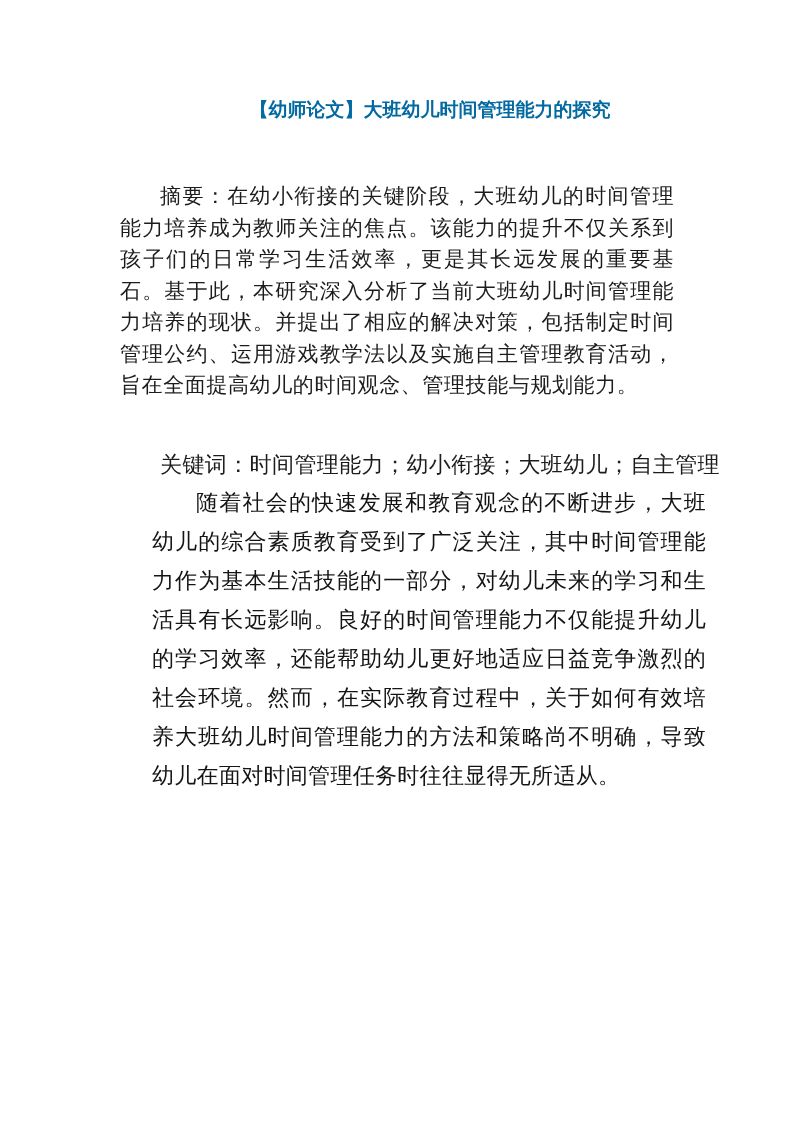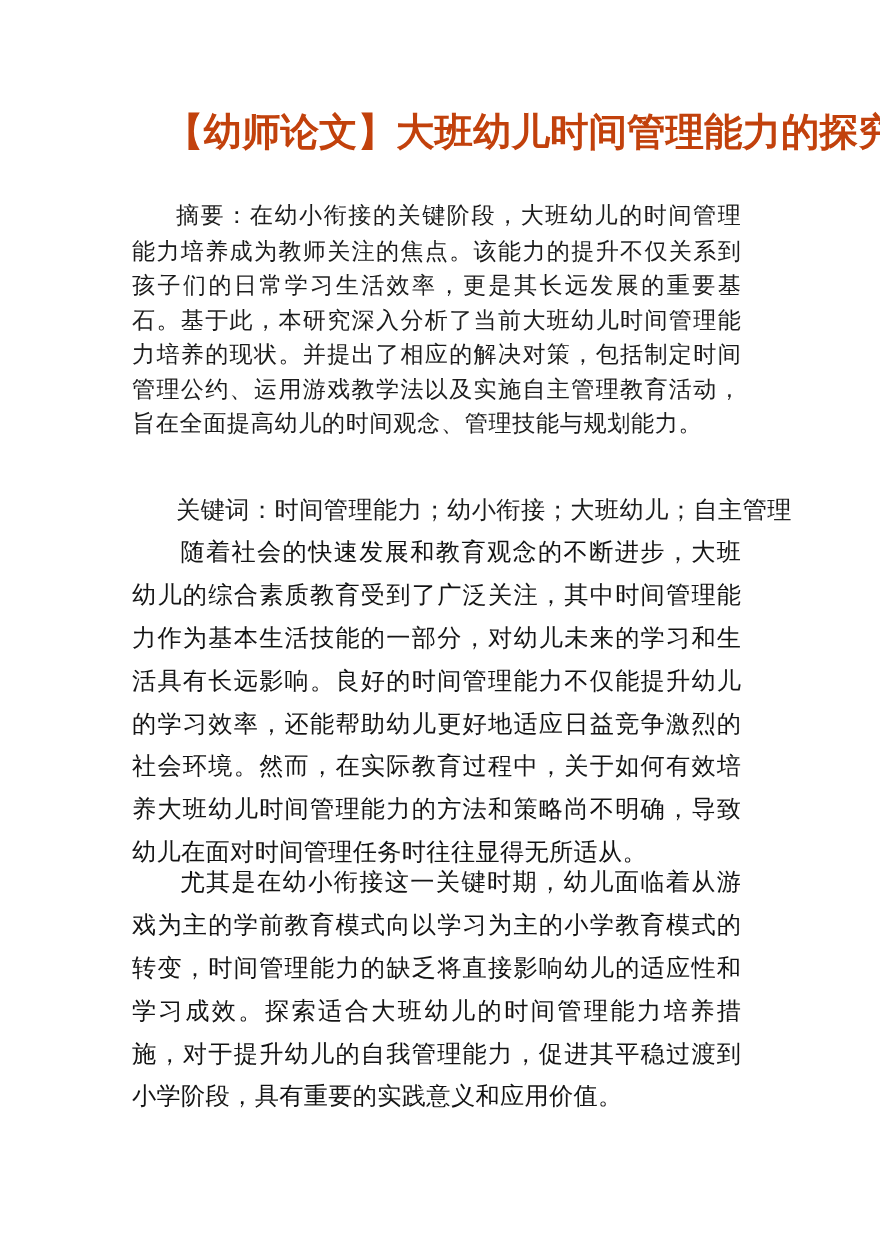--- a/index.html
+++ b/index.html
@@ -21,23 +21,23 @@
     background: #ffffff;
   }
   .title {
     position: absolute;
     left: 150px;
     top: 97px;
     width: 560px;
     text-align: center;
     font-family: "DejaVu Serif", "Liberation Serif", serif;
     font-weight: bold;
-    font-size: 35px;
+    font-size: 19px;
     letter-spacing: 0px;
-    color: #c2410c;
+    color: #0369a1;
     white-space: nowrap;
   }
   .abstract {
     position: absolute;
     left: 120px;
     top: 181px;
     width: 554px;
     font-family: Liberation Serif, serif;
     font-size: 21px;
     line-height: 31.5px;
@@ -67,25 +67,24 @@
     width: 554px;
     font-family: "DejaVu Sans", "Liberation Sans", sans-serif;
     font-size: 22px;
     line-height: 39px;
     color: #141414;
     text-align: justify;
     text-indent: 44px;
     letter-spacing: 0.3px;
     margin: 0;
   }
-  .p1 { top: 483px; }
+  .p1 { top: 483px; margin-left: 32px; }
   .p2 { top: 783px; }
 </style>
 </head>
 <body>
 
 <div class="page">
   <div class="title">【幼师论文】大班幼儿时间管理能力的探究</div>
   <p class="abstract">摘要：在幼小衔接的关键阶段，大班幼儿的时间管理能力培养成为教师关注的焦点。该能力的提升不仅关系到孩子们的日常学习生活效率，更是其长远发展的重要基石。基于此，本研究深入分析了当前大班幼儿时间管理能力培养的现状。并提出了相应的解决对策，包括制定时间管理公约、运用游戏教学法以及实施自主管理教育活动，旨在全面提高幼儿的时间观念、管理技能与规划能力。</p>
   <p class="keywords">关键词：时间管理能力；幼小衔接；大班幼儿；自主管理</p>
   <p class="body-para p1">随着社会的快速发展和教育观念的不断进步，大班幼儿的综合素质教育受到了广泛关注，其中时间管理能力作为基本生活技能的一部分，对幼儿未来的学习和生活具有长远影响。良好的时间管理能力不仅能提升幼儿的学习效率，还能帮助幼儿更好地适应日益竞争激烈的社会环境。然而，在实际教育过程中，关于如何有效培养大班幼儿时间管理能力的方法和策略尚不明确，导致幼儿在面对时间管理任务时往往显得无所适从。</p>
-  <p class="body-para p2">尤其是在幼小衔接这一关键时期，幼儿面临着从游戏为主的学前教育模式向以学习为主的小学教育模式的转变，时间管理能力的缺乏将直接影响幼儿的适应性和学习成效。探索适合大班幼儿的时间管理能力培养措施，对于提升幼儿的自我管理能力，促进其平稳过渡到小学阶段，具有重要的实践意义和应用价值。</p>
 </div>
 
 </body></html>

